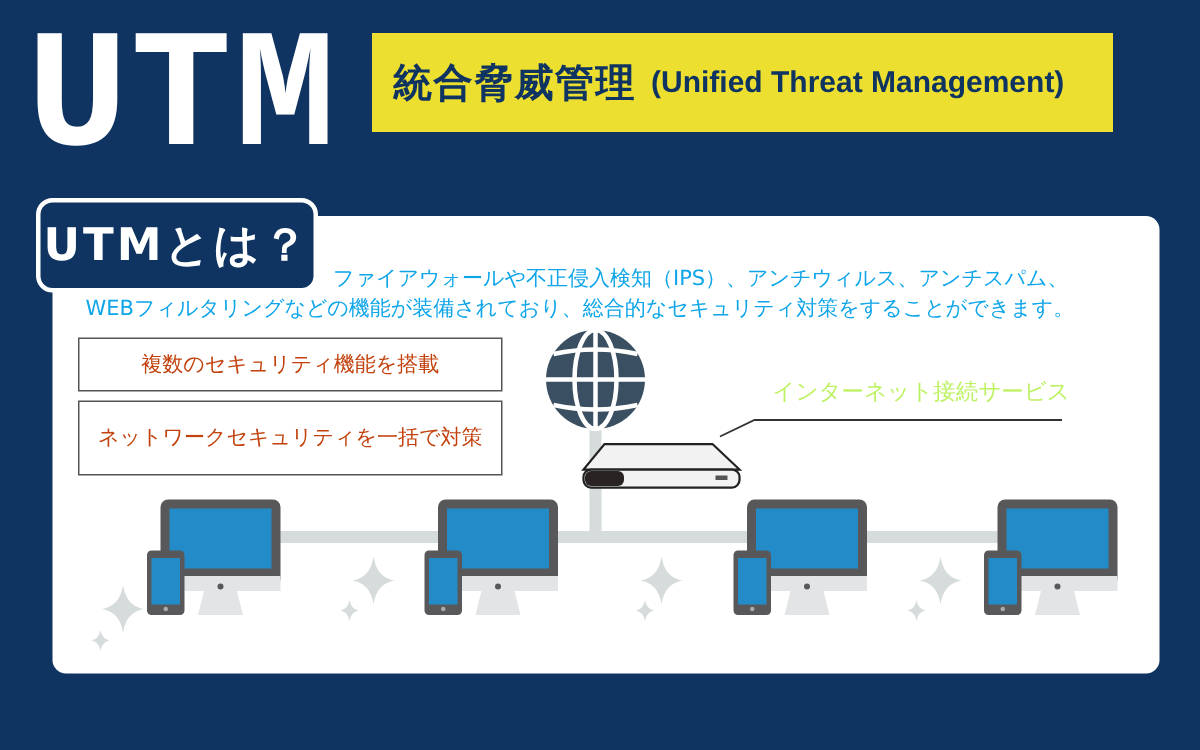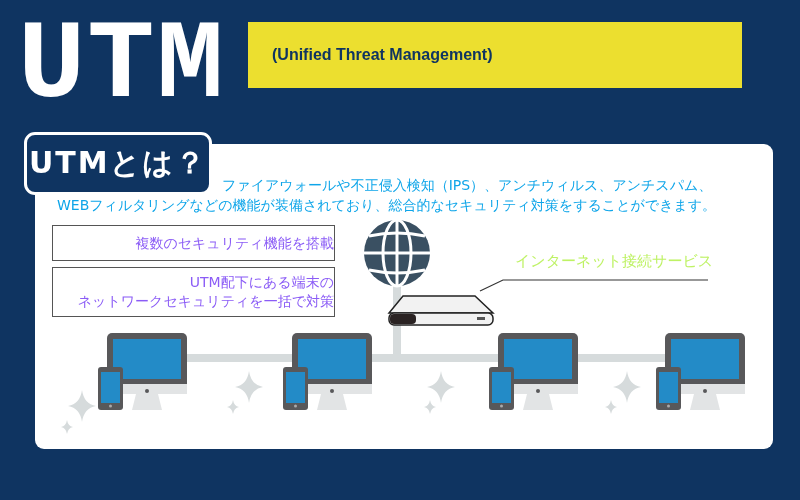--- a/index.html
+++ b/index.html
@@ -3,55 +3,55 @@
 <meta charset="utf-8">
 <style>
   html, body { margin:0; padding:0; }
   body { width:800px; height:500px; background:#0f3461; position:relative; overflow:hidden;
          font-family:"DejaVu Sans", sans-serif; }
   .title-big { position:absolute; left:18px; top:2px; font-family:Liberation Mono, monospace;
                font-size:112px; font-weight:700; color:#fff; letter-spacing:2px; line-height:130px; }
   .yellow-box { position:absolute; left:248px; top:22px; width:494px; height:66px; background:#ecdf2f;
                 box-sizing:border-box; display:flex; align-items:center; padding-left:14px; }
   .yellow-box .jp { font-size:26px; font-weight:700; color:#0f3461; letter-spacing:1px; }
-  .yellow-box .en { font-family:"Liberation Sans", sans-serif; font-size:16px; font-weight:700; color:#0f3461; margin-left:10px; }
+  .yellow-box .en { font-family:"Liberation Sans", sans-serif; font-size:20px; font-weight:700; color:#0f3461; margin-left:10px; }
   .panel { position:absolute; left:35px; top:144px; width:738px; height:305px; background:#fff;
            border-radius:9px; }
   .badge { position:absolute; left:24px; top:132px; width:188px; height:63px; background:#0f3461;
            border:3px solid #fff; border-radius:11px; box-sizing:border-box; color:#fff;
            font-size:30px; font-weight:700; display:flex; align-items:center; justify-content:center;
            letter-spacing:2px; }
   .desc { position:absolute; font-size:14px; color:#0ea5e9; white-space:nowrap; }
   .feature-box { position:absolute; border:1.5px solid #555; background:#fff; box-sizing:border-box;
-                 font-size:14px; color:#8b5cf6; text-align:right; display:flex; flex-direction:column;
+                 font-size:14px; color:#c2410c; text-align:center; display:flex; flex-direction:column;
                  justify-content:center; line-height:19px; }
   .label-isp { position:absolute; left:515px; top:252px; font-size:15px; color:#bef264; white-space:nowrap; }
   svg.diagram { position:absolute; left:0; top:0; }
 </style>
 </head>
 <body>
 
 <div class="title-big">UTM</div>
 
 <div class="yellow-box">
+  <span class="jp">統合脅威管理</span>
   <span class="en">(Unified Threat Management)</span>
 </div>
 
 <div class="panel"></div>
 
 <div class="badge">UTMとは？</div>
 
 <div class="desc" style="left:222px; top:177px;">ファイアウォールや不正侵入検知（IPS）、アンチウィルス、アンチスパム、</div>
 <div class="desc" style="left:57px; top:197px;">WEBフィルタリングなどの機能が装備されており、総合的なセキュリティ対策をすることができます。</div>
 
 <div class="feature-box" style="left:52px; top:225px; width:283px; height:36px;">
   <span>複数のセキュリティ機能を搭載</span>
 </div>
 <div class="feature-box" style="left:52px; top:267px; width:283px; height:50px;">
-  <span>UTM配下にある端末の</span>
   <span>ネットワークセキュリティを一括で対策</span>
 </div>
 
 <div class="label-isp">インターネット接続サービス</div>
 
 <svg class="diagram" width="800" height="500" viewBox="0 0 800 500">
 
   <g fill="#d6dbdc">
     <rect x="120" y="354" width="600" height="8"></rect>
     <rect x="393" y="280" width="8" height="78"></rect>

